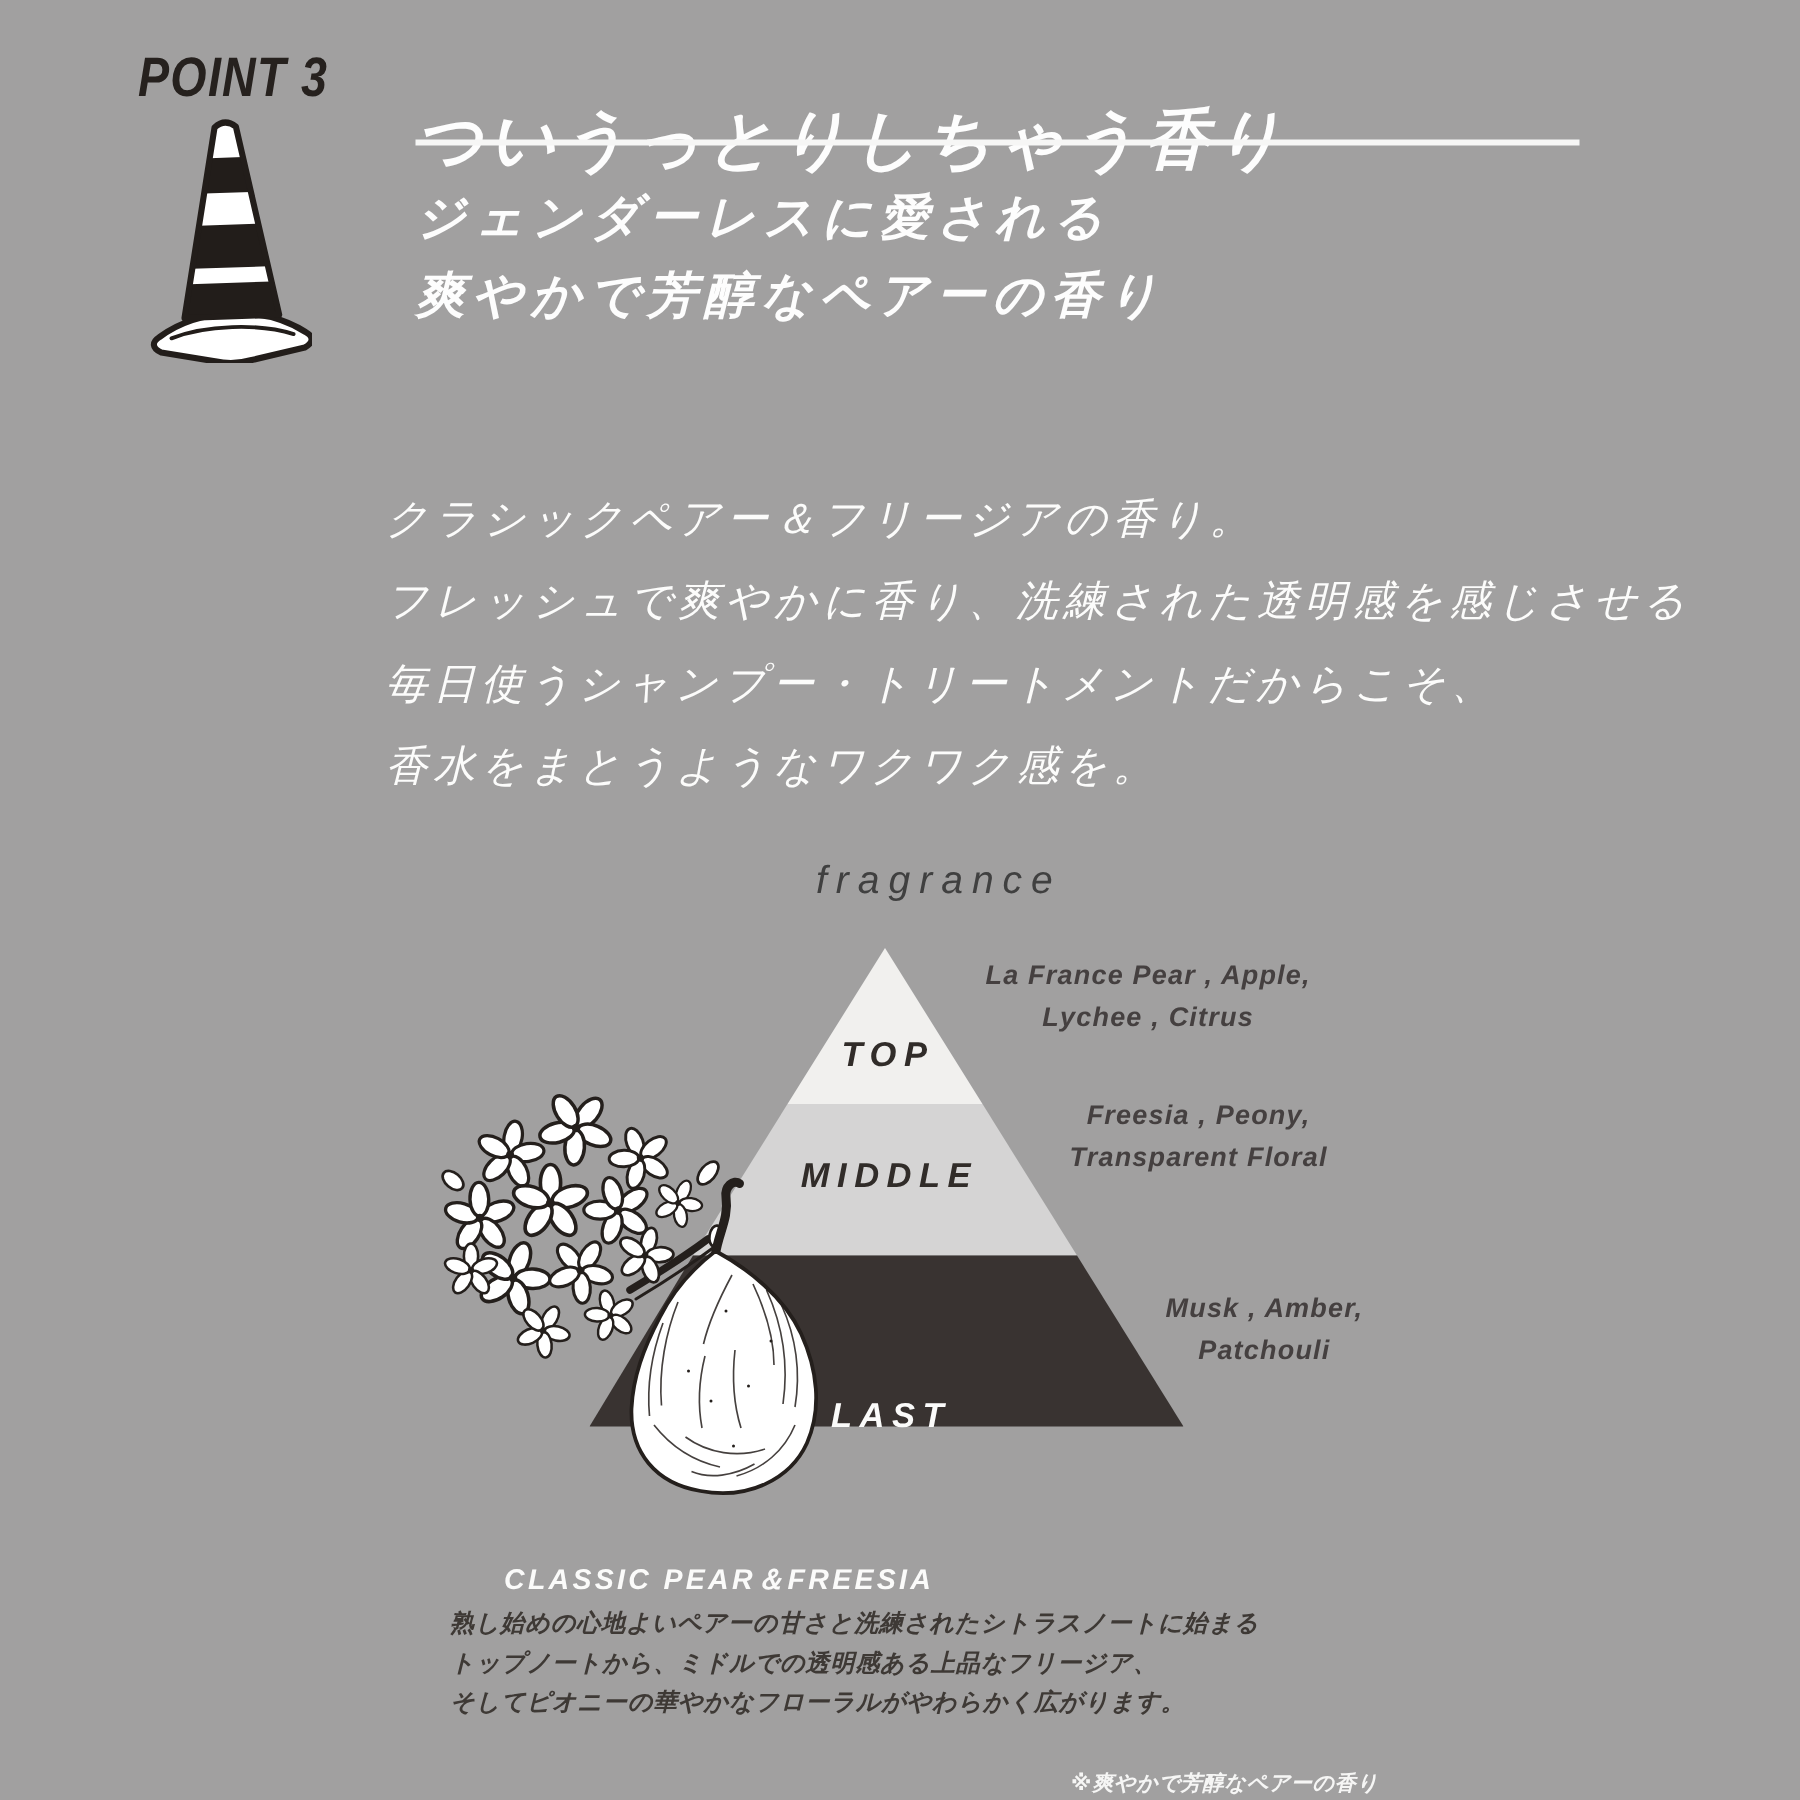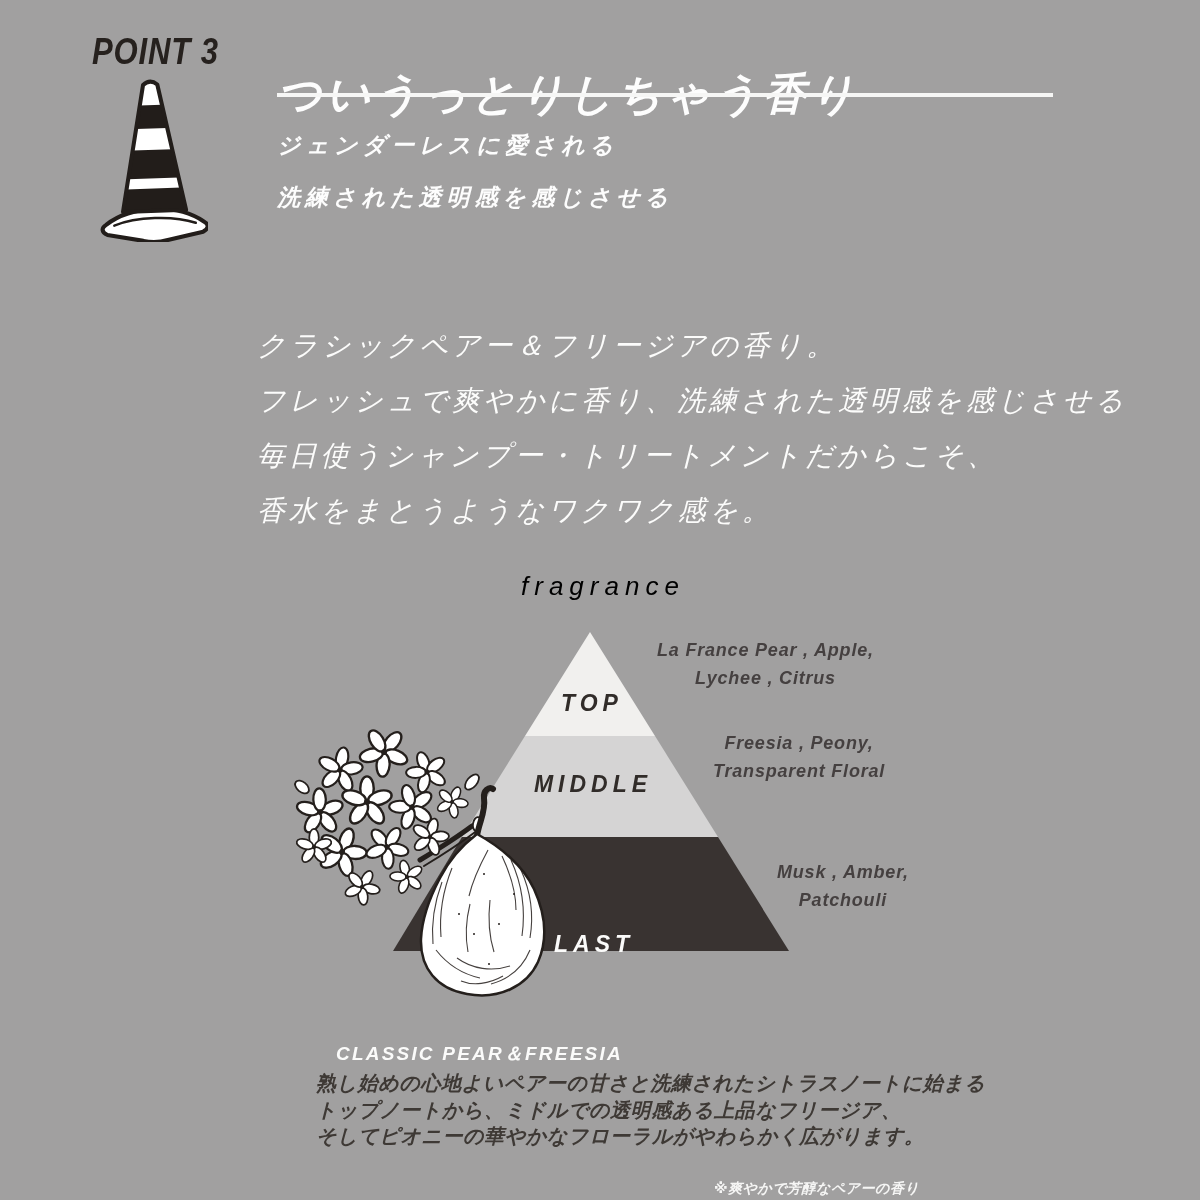--- a/index.html
+++ b/index.html
@@ -17,31 +17,31 @@
   }
   .cone-svg{position:absolute;left:98px;top:74px;width:110px;height:168px;}
   
   .main-title{
     position:absolute;left:277px;top:40px;
     font-size:44px;font-weight:700;color:#fdfdfd;letter-spacing:3.5px;line-height:50px;white-space:nowrap;
   }
   .title-underline{position:absolute;left:277px;top:93px;width:776px;height:4px;background:#f6f6f5;}
   .subtitle{
     position:absolute;left:277px;top:119px;
-    font-size:23px;font-weight:700;color:#fdfdfd;letter-spacing:5px;line-height:52px;white-space:nowrap;
+    font-size:33px;font-weight:700;color:#fdfdfd;letter-spacing:5px;line-height:52px;white-space:nowrap;
   }
   
   .intro{
     position:absolute;left:257px;top:318px;
     font-size:28px;font-weight:500;color:#fcfcfb;letter-spacing:3.8px;line-height:55px;white-space:nowrap;
   }
   
   .fragrance-caption{
-    position:absolute;left:521px;top:570px;
-    font-size:26px;font-weight:500;color:#000000;letter-spacing:6px;line-height:32px;
+    position:absolute;left:544px;top:570px;
+    font-size:26px;font-weight:500;color:#404040;letter-spacing:6px;line-height:32px;
   }
   
   .pyramid-svg{position:absolute;left:393px;top:630px;width:396px;height:322px;z-index:1;}
   .pyr-label{
     position:absolute;transform:translate(-50%,-50%);z-index:3;white-space:nowrap;
     font-size:23px;font-weight:700;letter-spacing:5px;color:#312c29;line-height:1;
   }
   .pyr-label.lv-top{left:592px;top:703px;}
   .pyr-label.lv-middle{left:593px;top:784px;}
   .pyr-label.lv-last{left:594px;top:944px;color:#fbfbfa;}
@@ -55,22 +55,22 @@
   
   .botanical-svg{position:absolute;left:272px;top:712px;width:316px;height:312px;z-index:2;}
   .pt{fill:#ffffff;stroke:#241f1c;stroke-width:1.8;}
   .hatch{fill:none;stroke:#241f1c;stroke-width:1.1;opacity:.85;}
   
   .classic-heading{
     position:absolute;left:309px;top:1044px;
     font-size:19px;font-weight:700;color:#fbfbfa;letter-spacing:2.2px;line-height:1;white-space:nowrap;margin-left:27px;
   }
   .footer-text{
-    position:absolute;left:316px;top:1070px;
-    font-size:20px;font-weight:600;color:#3e3935;letter-spacing:.6px;line-height:26.5px;white-space:nowrap;
+    position:absolute;left:300px;top:1070px;
+    font-size:16px;font-weight:600;color:#3e3935;letter-spacing:.6px;line-height:26.5px;white-space:nowrap;
   }
   .footnote{
     position:absolute;left:714px;top:1181px;
     font-size:14px;font-weight:700;color:#f6f6f5;letter-spacing:.5px;line-height:1;white-space:nowrap;
   }
 </style>
 </head>
 <body>
 
 <div class="page">
@@ -86,21 +86,21 @@
       <polygon points="34.6,74 73.4,74 78.8,102 29.2,102" fill="#221d1a"></polygon>
       <polygon points="27.3,112 80.7,112 85,134 23,134" fill="#221d1a"></polygon>
       <path d="M47,10 Q54,4 61,10 L85,134 L23,134 Z" fill="none" stroke="#221d1a" stroke-width="4"></path>
     </g>
   </svg>
 
   <h1 class="main-title">ついうっとりしちゃう香り</h1>
   <div class="title-underline"></div>
   <div class="subtitle">
     <div>ジェンダーレスに愛される</div>
-    <div>洗練された透明感を感じさせる</div>
+    <div>爽やかで芳醇なペアーの香り</div>
   </div>
 
   <div class="intro">
     <div>クラシックペアー＆フリージアの香り。</div>
     <div>フレッシュで爽やかに香り、洗練された透明感を感じさせる</div>
     <div>毎日使うシャンプー・トリートメントだからこそ、</div>
     <div>香水をまとうようなワクワク感を。</div>
   </div>
 
   <div class="fragrance-caption">fragrance</div>

